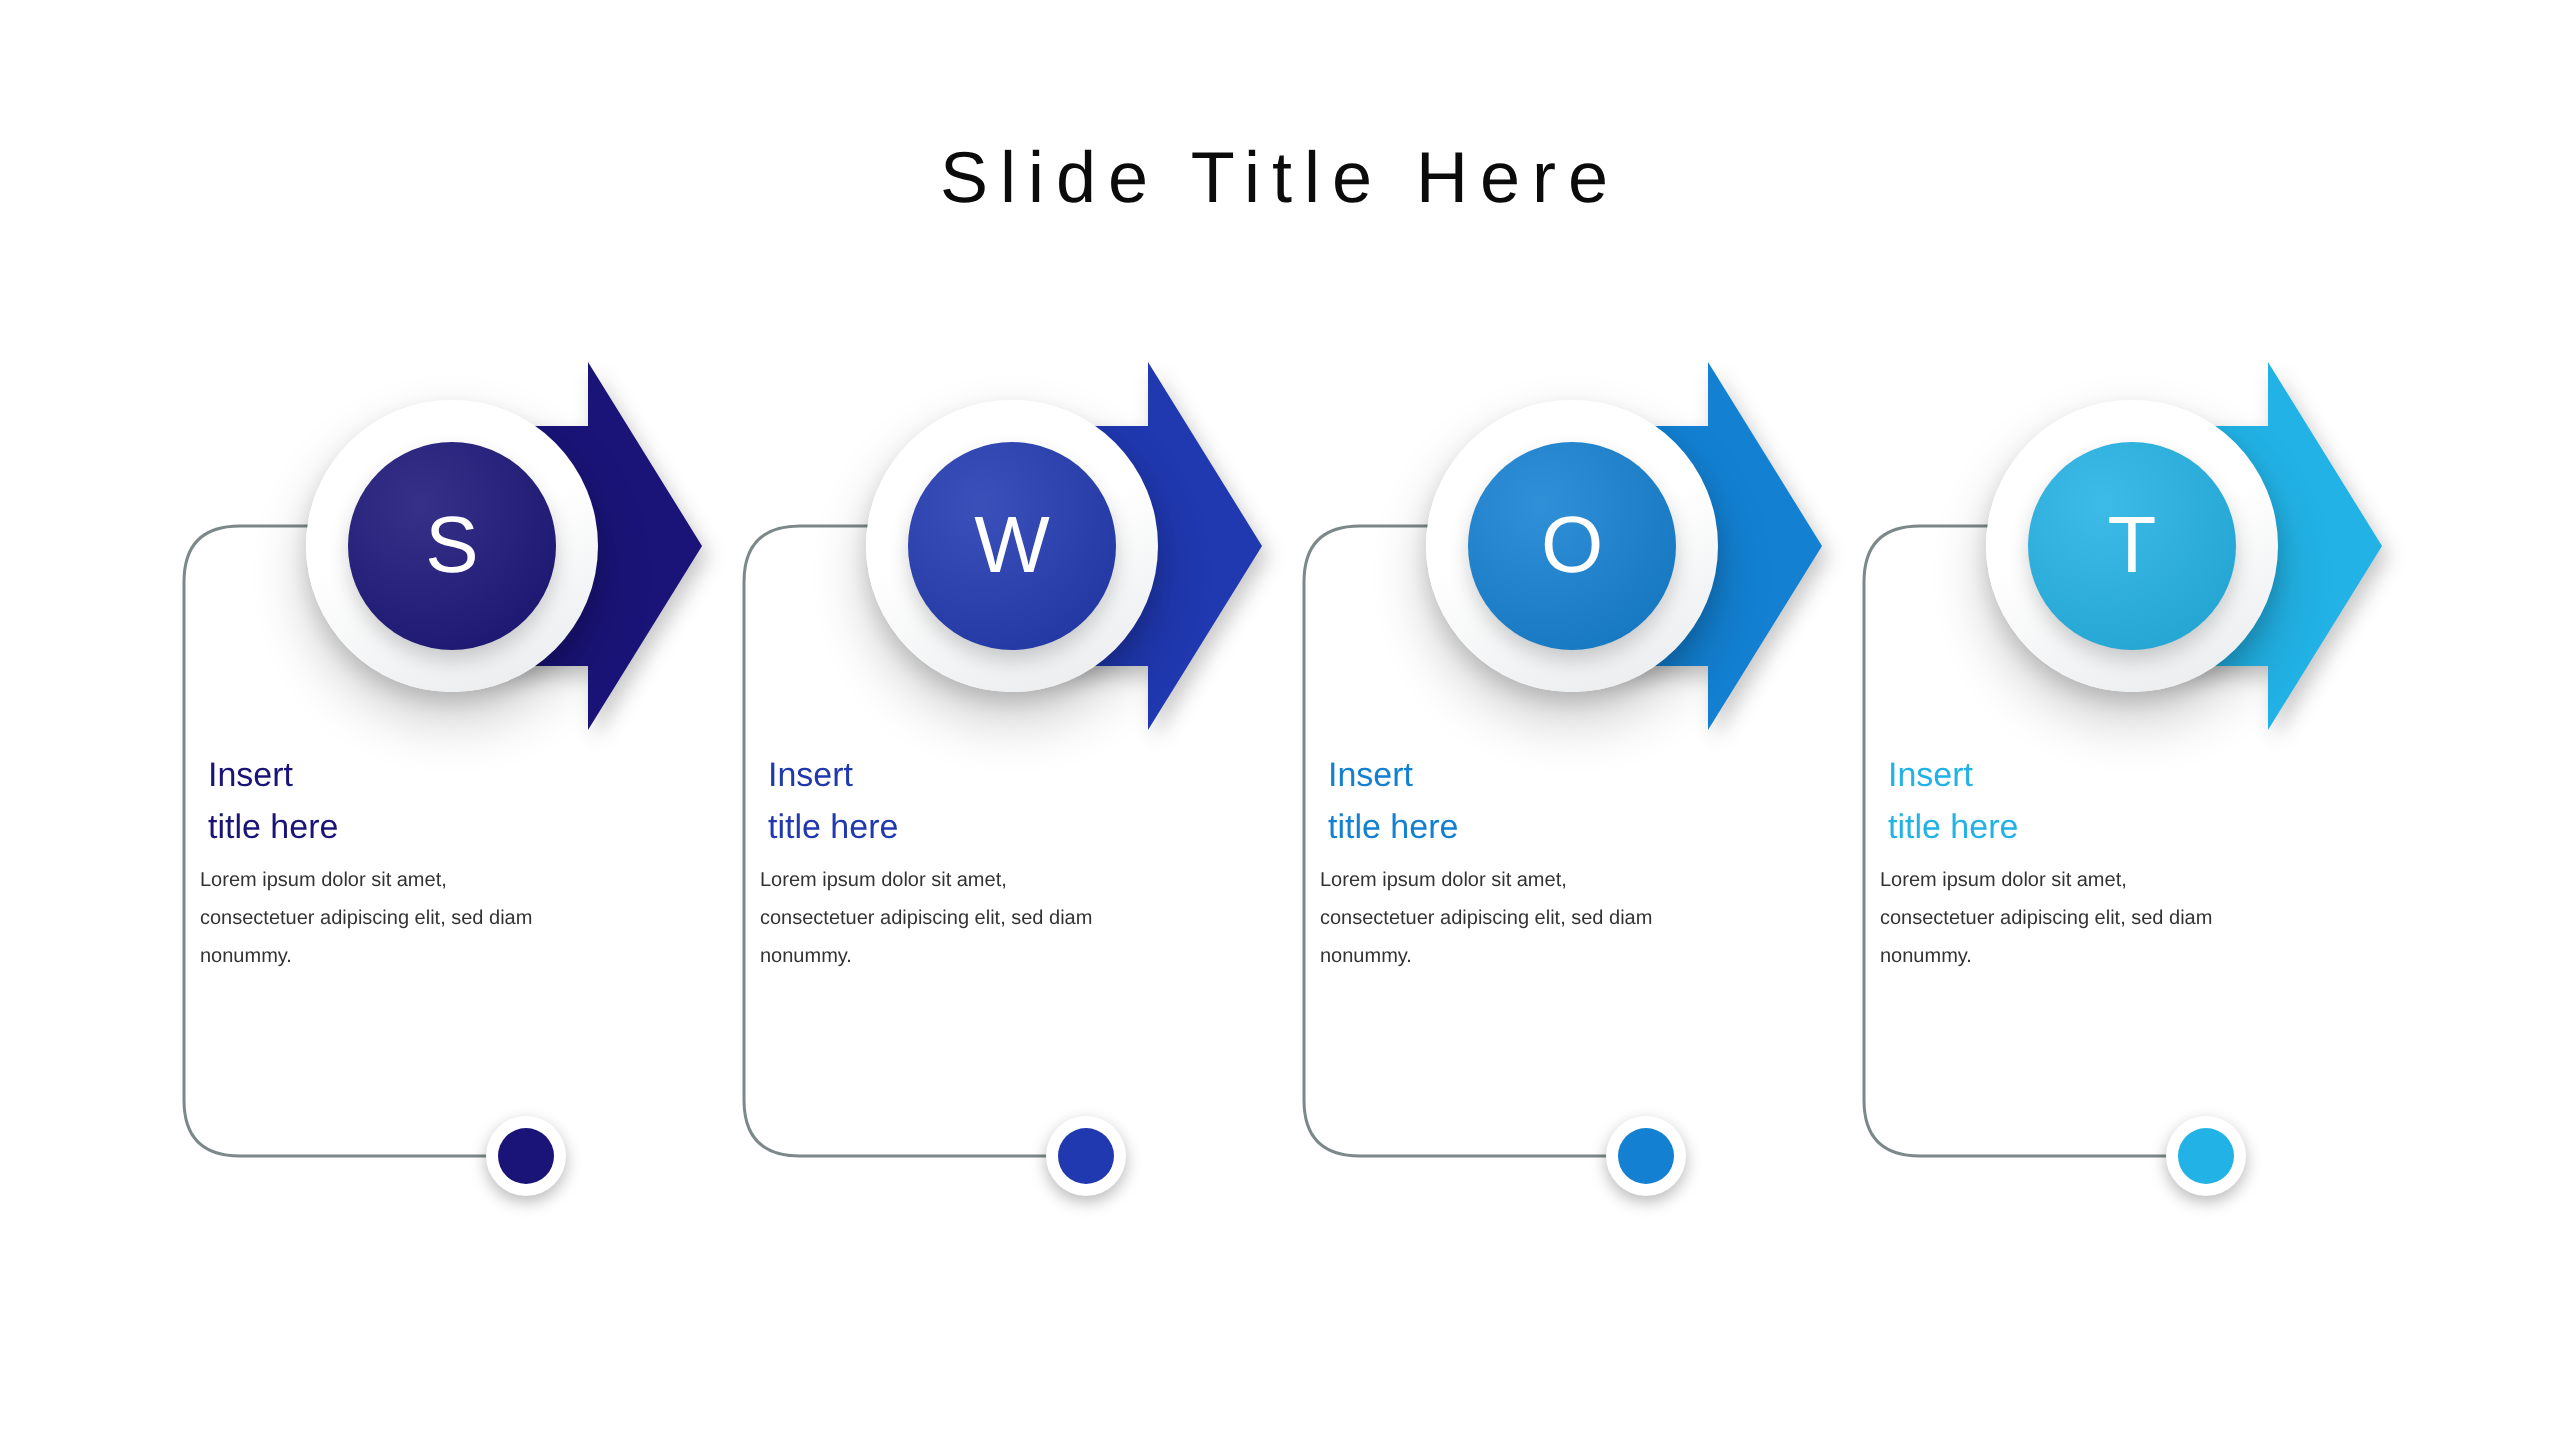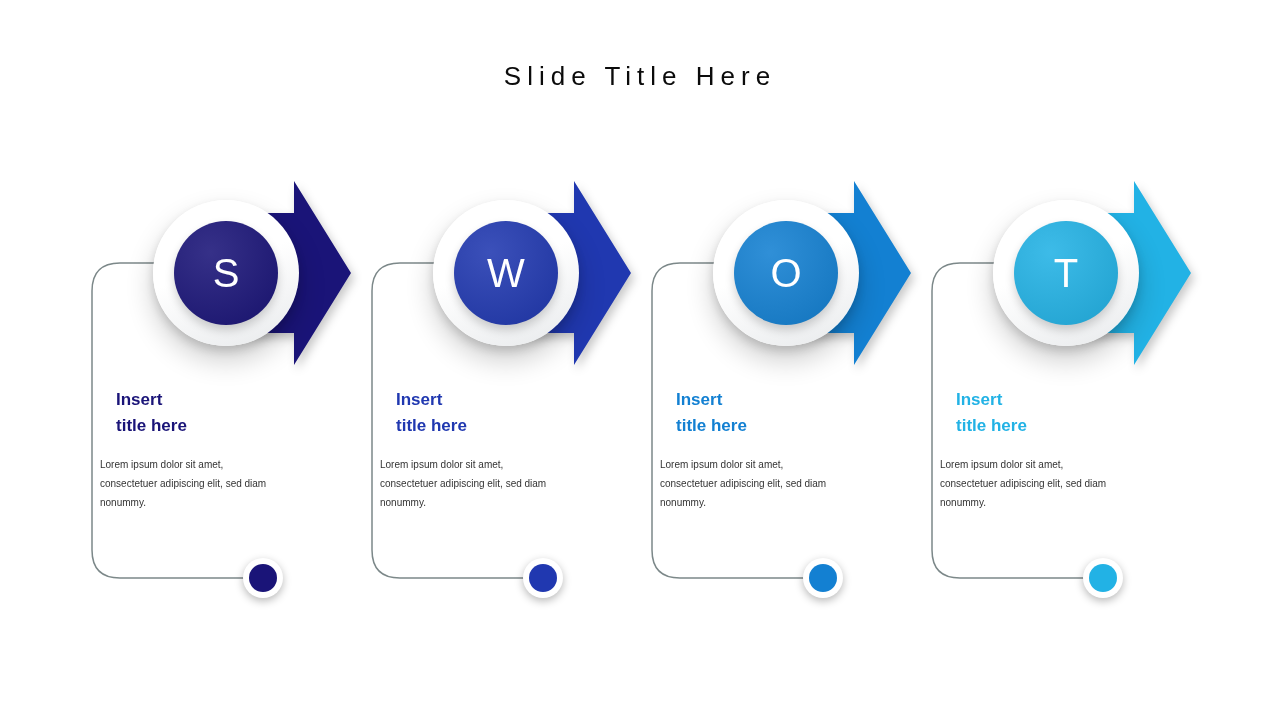--- a/index.html
+++ b/index.html
@@ -2,21 +2,21 @@
 <html style="--outline: #7c8889;"><head>
 <meta charset="utf-8">
 <style>
   html,body{margin:0;padding:0;}
   body{
     width:1280px;height:720px;overflow:hidden;background:#ffffff;
     font-family:"Liberation Sans", sans-serif;position:relative;
   }
   .slide-title{
     position:absolute;top:44px;left:0;width:1280px;text-align:center;
-    font-size:26px;font-weight:400;letter-spacing:6px;color:#0b0b0b;
+    font-size:36px;font-weight:400;letter-spacing:6px;color:#0b0b0b;
     white-space:nowrap;
   }
   .col{
     position:absolute;top:175px;width:290px;height:430px;
   }
   .col-1{left:90px;} .col-2{left:370px;} .col-3{left:650px;} .col-4{left:930px;}
   .shapes{position:absolute;left:0;top:0;z-index:1;}
   .arrow-svg{position:absolute;left:0;top:0;z-index:2;filter:drop-shadow(3px 5px 5px rgba(0,0,0,0.22));}
   .arrow-shape{fill:var(--accent);}
   .outline-path{fill:none;stroke:var(--outline,#7c8889);stroke-width:1.5;}
@@ -32,21 +32,21 @@
     background-image:radial-gradient(circle at 35% 30%, rgba(255,255,255,0.12), rgba(0,0,0,0.10));
     box-shadow:0 5px 10px rgba(0,0,0,0.18);
     display:flex;align-items:center;justify-content:center;
     z-index:4;
   }
   .badge span{
     color:#ffffff;font-size:40px;font-weight:400;line-height:1;
   }
   .texts{position:absolute;left:10px;top:196px;width:180px;z-index:5;}
   .card-title{
-    margin:16px;font-size:17px;font-weight:700;line-height:26px;
+    margin:4px;font-size:17px;font-weight:400;line-height:26px;
     color:var(--accent);white-space:pre-line;
   }
   .card-body{
     margin:1px 0 0 0;font-size:10px;line-height:19px;color:#333333;width:172px;
   }
   .dot-ring{
     position:absolute;left:153px;top:383px;width:40px;height:40px;border-radius:50%;
     background:#ffffff;box-shadow:0 3px 8px rgba(0,0,0,0.28);z-index:6;
   }
   .dot-inner{

